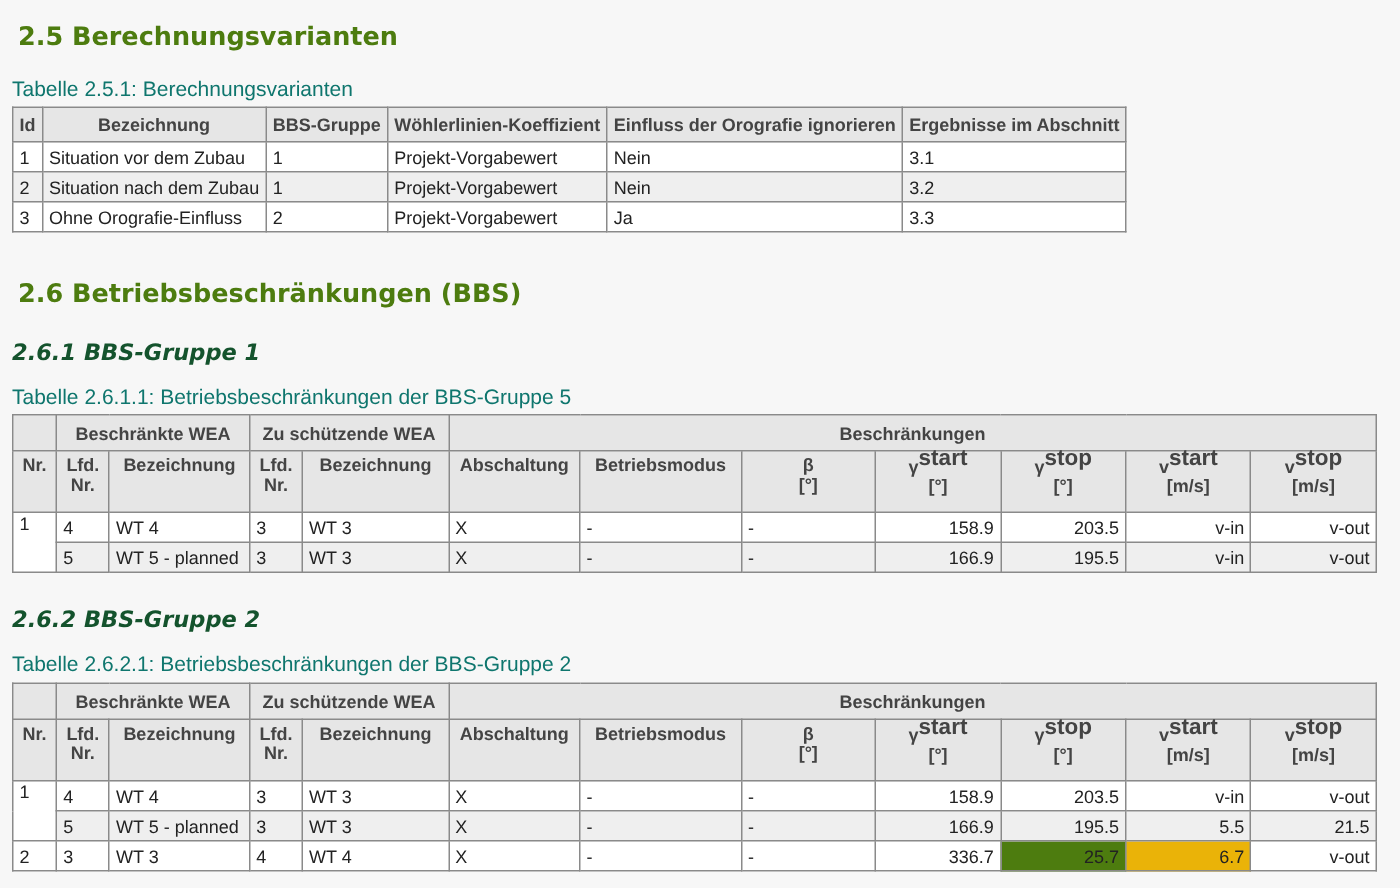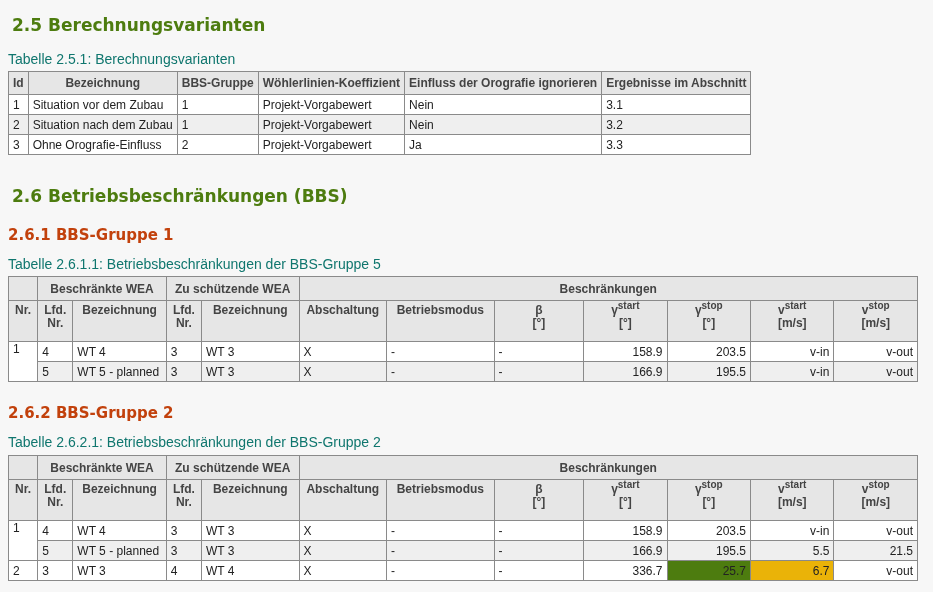--- a/index.html
+++ b/index.html
@@ -8,35 +8,35 @@
     background: #f7f7f7; color: #222;
     font-family: "Liberation Sans", sans-serif;
     font-size: 12px;
   }
   h2 {
     font-family: "DejaVu Sans", sans-serif; font-weight: bold;
     font-size: 17px; margin: 0; padding-left: 4px; color: #4d7c0f;
   }
   h3 {
     font-family: "DejaVu Sans", sans-serif; font-weight: bold;
-    font-size: 15px; margin: 0; color: #c2410c;
+    font-size: 15px; margin: 0; color: #14532d; font-style: italic;
   }
   .caption { font-size: 14px; color: #0f766e; margin: 0 0 3px 0; }
   table { border-collapse: collapse; background: #fff; }
   th, td { border: 1px solid #8a8a8a; padding: 0 4px; white-space: nowrap; }
   th { background: #e6e6e6; color: #444; font-weight: bold; font-size: 12px; margin-top: 36px; }
   td { font-size: 12px; height: 19px; color: #222; }
   tbody tr:nth-child(even) td { background: #efefef; }
   .c { }
   .r { text-align: right; }
   .l { text-align: left; }
   .vt { vertical-align: top; }
   th.hdr2 { vertical-align: top; padding-top: 3px; height: 37px; line-height: 13px; }
   th.grp { height: 23px; }
-  sub { font-size: 10px; vertical-align: baseline; position: relative; top: -5px; }
+  sub { font-size: 15px; vertical-align: baseline; position: relative; top: -5px; }
   .t1 th { height: 22px; }
   .t1 td { height: 19px; }
 
   #h25 { position: absolute; left: 8px; top: 15px; }
   #cap251 { position: absolute; left: 8px; top: 51px; }
   #tbl251 { position: absolute; left: 8px; top: 71px; }
   #h26 { position: absolute; left: 8px; top: 186px; }
   #h261 { position: absolute; left: 8px; top: 226px; }
   #cap2611 { position: absolute; left: 8px; top: 256px; }
   #tbl2611 { position: absolute; left: 8px; top: 276px; width: 910px; }

